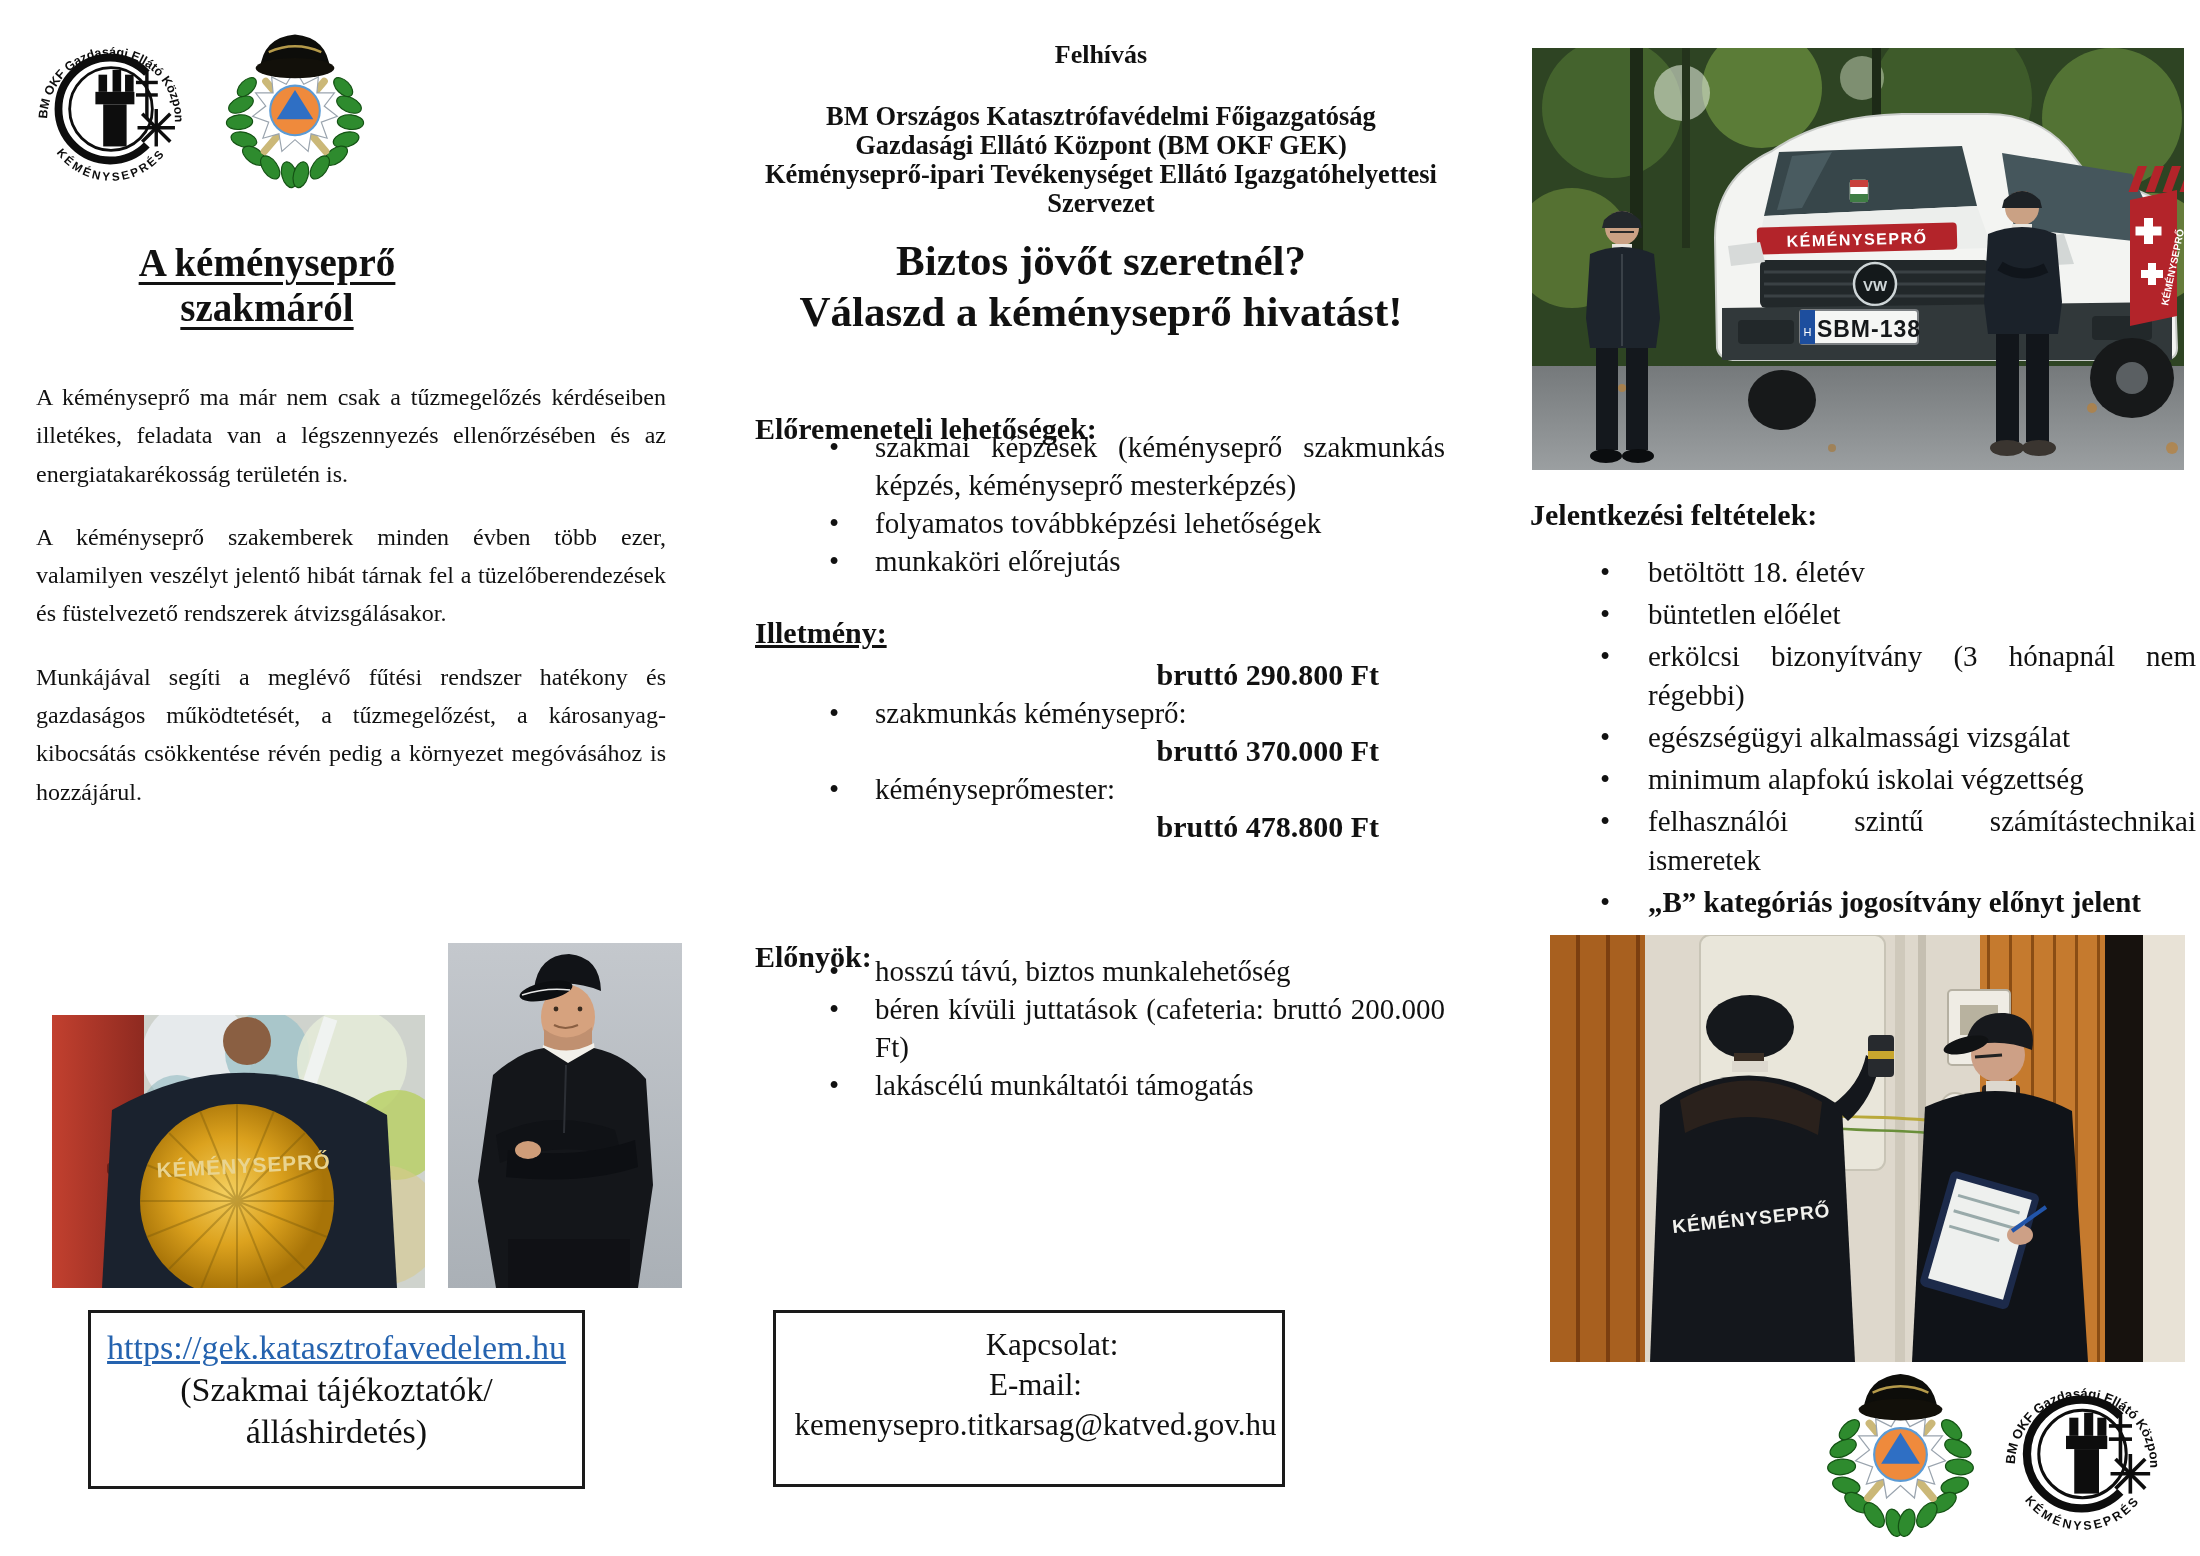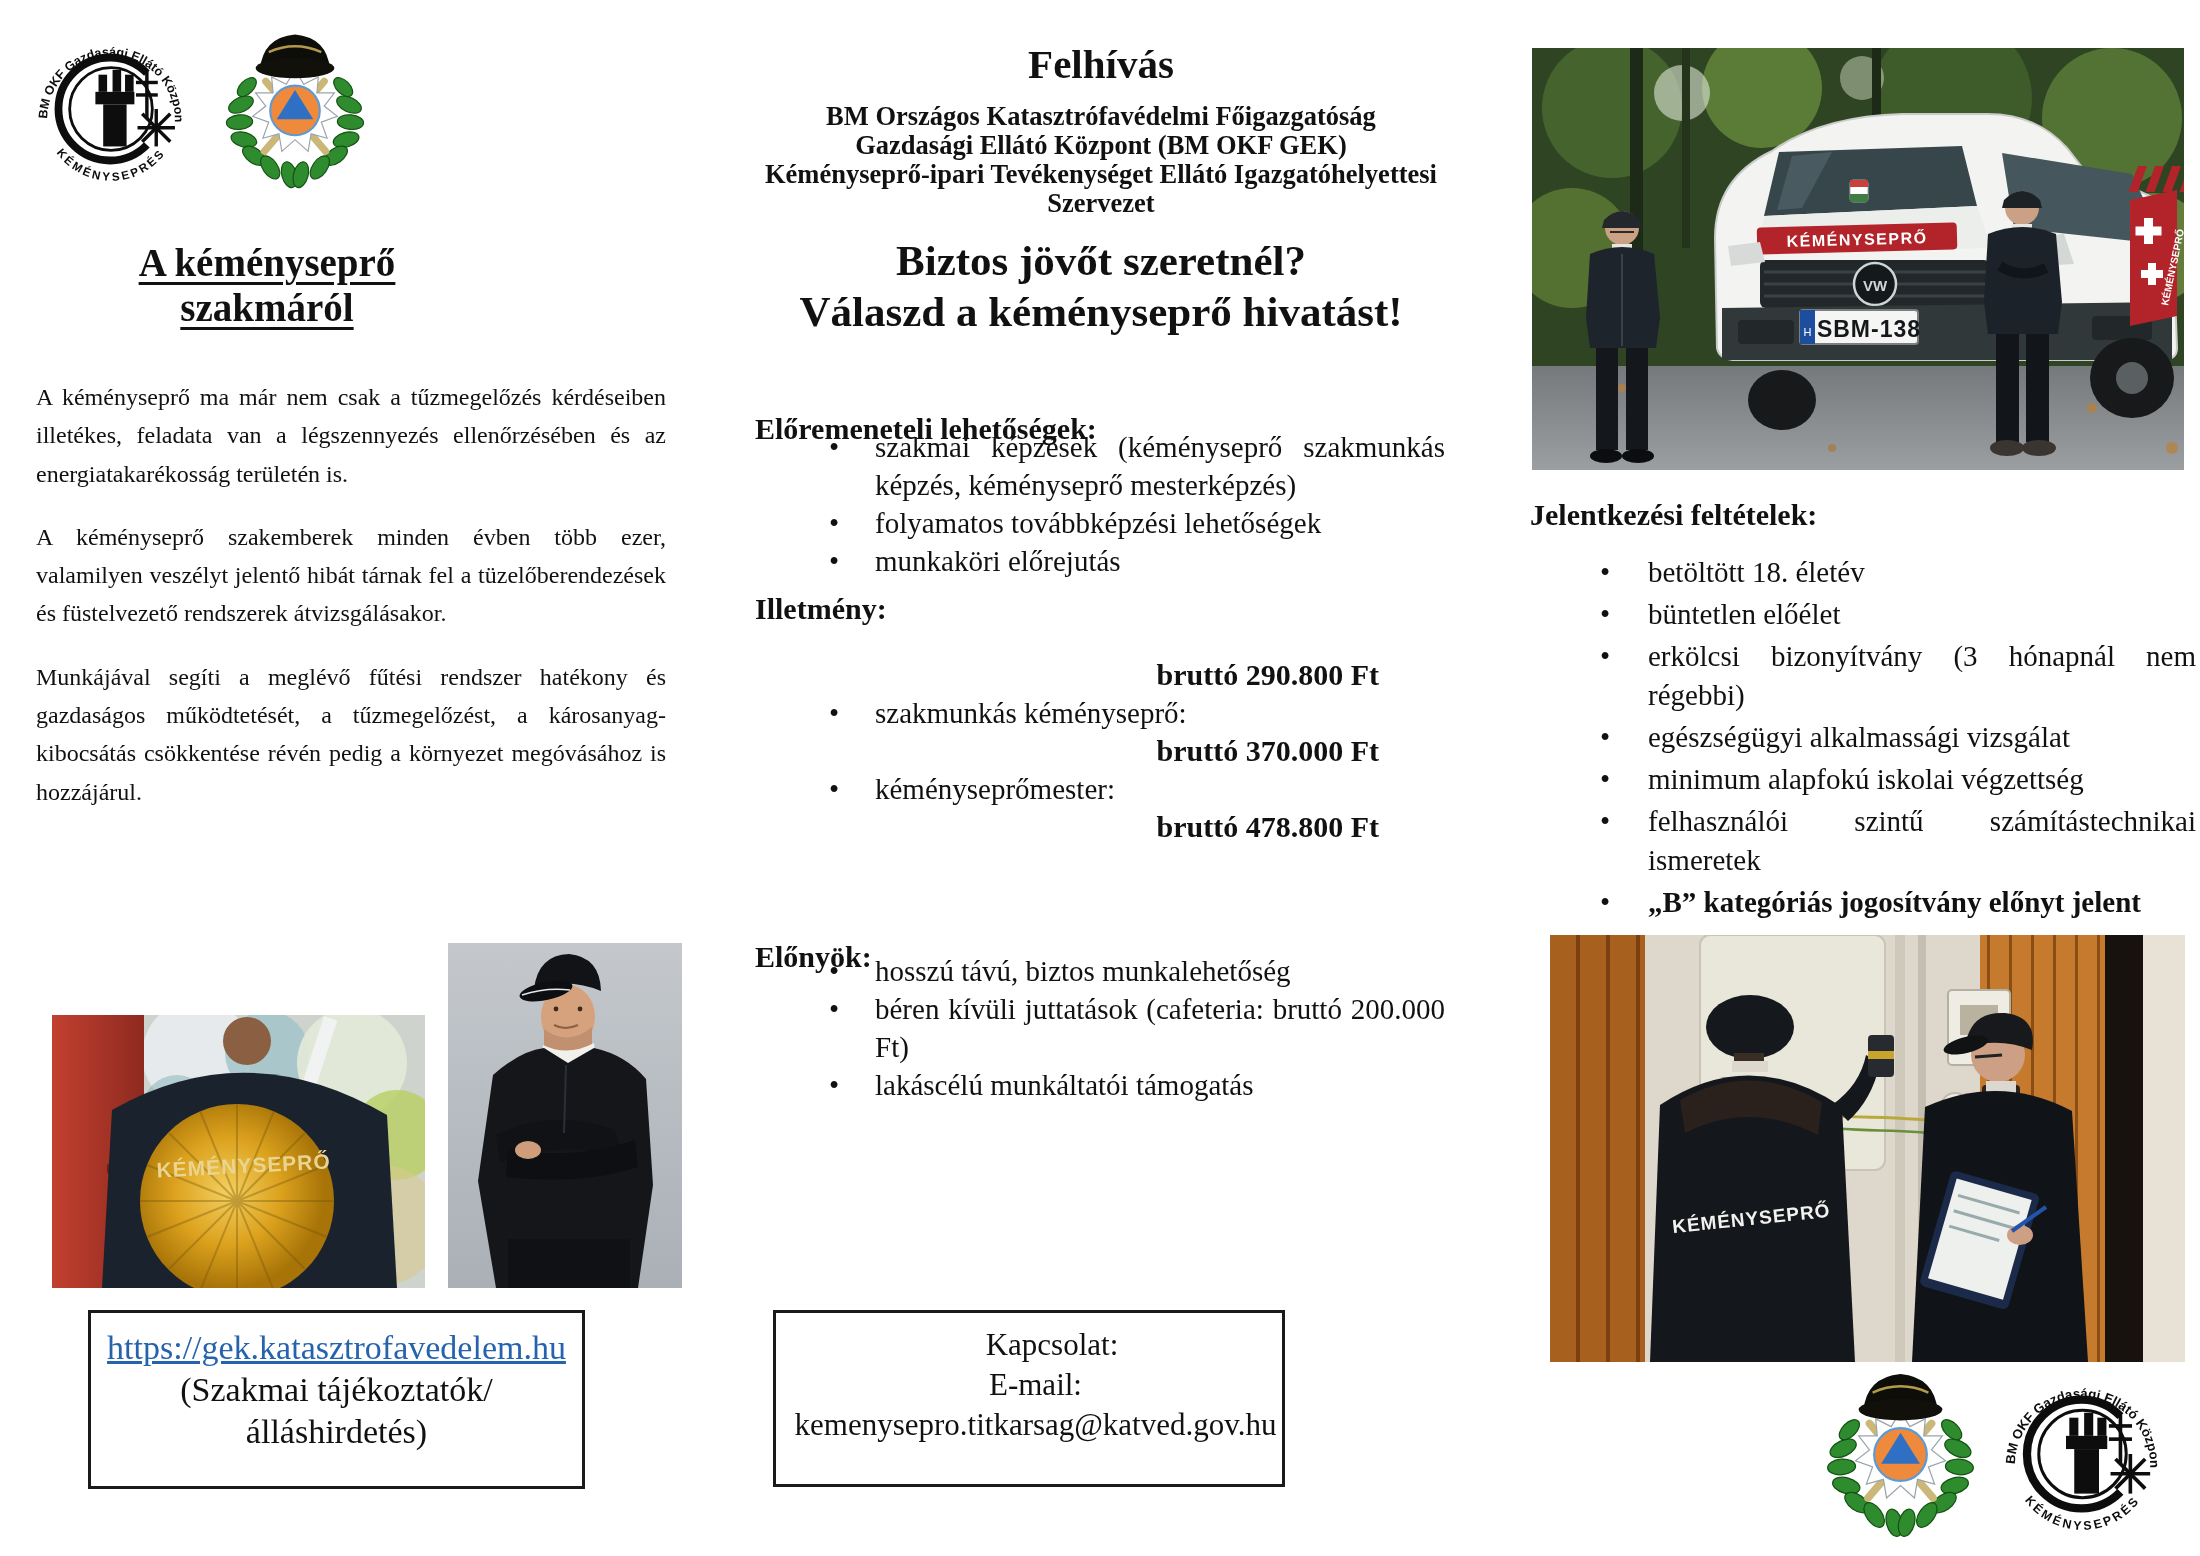--- a/index.html
+++ b/index.html
@@ -13,28 +13,28 @@
                 text-decoration:underline;text-decoration-thickness:3px;text-underline-offset:6px;}
   .left-paras{left:36px;top:378px;width:630px;font-size:24px;line-height:38.3px;text-align:justify;}
   .left-paras p{margin:0 0 25px 0;}
 
   .box{border:3px solid #1a1a1a;background:#fff;}
   .link-box{left:88px;top:1310px;width:497px;height:179px;text-align:center;font-size:34px;line-height:42px;padding-top:14px;box-sizing:border-box;}
   .link-box a{color:#2563af;text-decoration:underline;}
 
   
   .center-col{left:755px;top:0;width:692px;height:1300px;}
-  .c-title{position:absolute;top:40px;left:0;width:100%;text-align:center;font-size:41px;font-weight:bold;}
+  .c-title{position:absolute;top:40px;left:0;width:100%;text-align:center;font-size:26px;font-weight:bold;}
   .c-org{position:absolute;top:102px;left:0;width:100%;text-align:center;font-size:26.5px;font-weight:bold;line-height:29px;}
   .c-slogan1{position:absolute;top:236px;left:0;width:100%;text-align:center;font-size:43px;font-weight:bold;}
   .c-slogan2{position:absolute;top:287px;left:0;width:100%;text-align:center;font-size:43px;font-weight:bold;}
   .sec-h{font-size:30px;font-weight:bold;}
   .c-h1{position:absolute;top:368px;left:0;margin-top:44px;}
   .c-ul1{position:absolute;top:428px;left:0;width:100%;}
-  .c-h2{position:absolute;top:592px;left:0;}
+  .c-h2{position:absolute;top:616px;left:0;text-decoration:underline;}
   .c-sal{position:absolute;top:656px;left:0;width:100%;}
   .c-h3{position:absolute;top:892px;left:0;margin-top:48px;}
   .c-ul2{position:absolute;top:952px;left:0;width:100%;}
 
   .bli{display:flex;font-size:29px;line-height:38px;}
   .bli::before{content:"•";flex:0 0 46px;margin-left:74px;text-align:left;}
   .bli .txt{flex:1;text-align:justify;padding-right:2px;}
 
   .sal-label{display:flex;font-size:29px;line-height:38px;}
   .sal-label::before{content:"•";flex:0 0 46px;margin-left:74px;}

